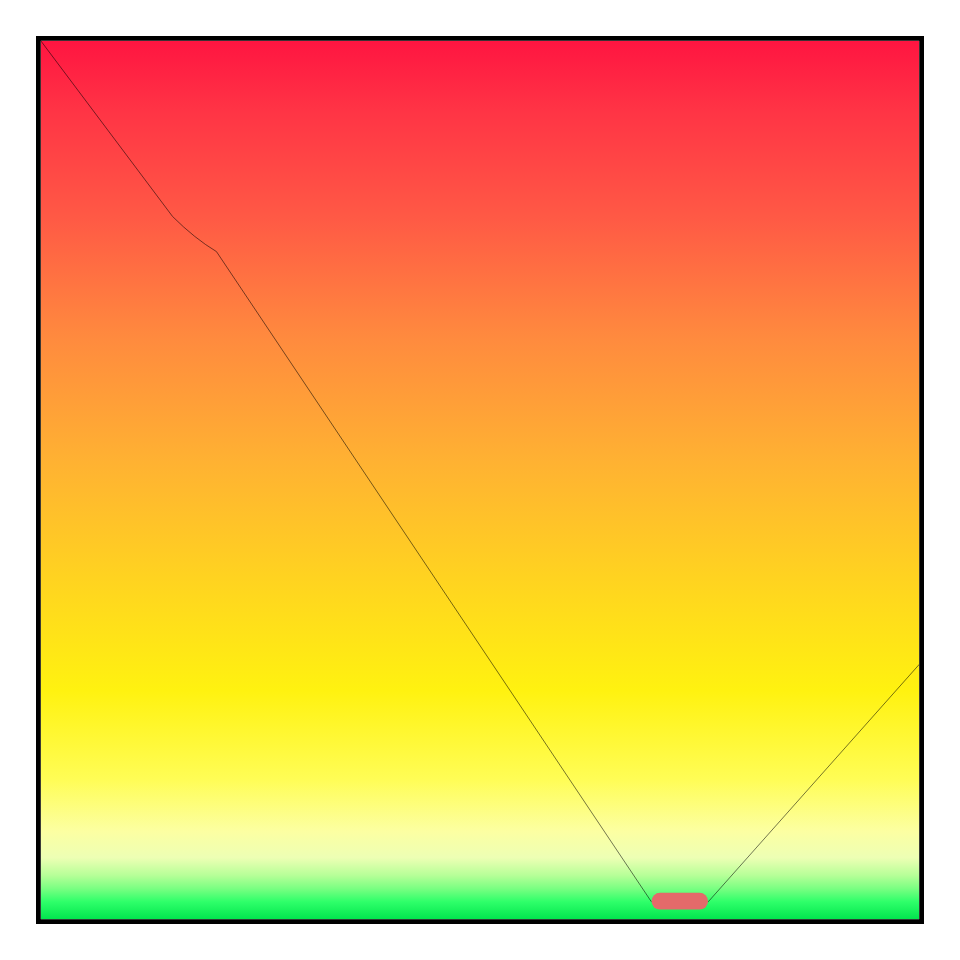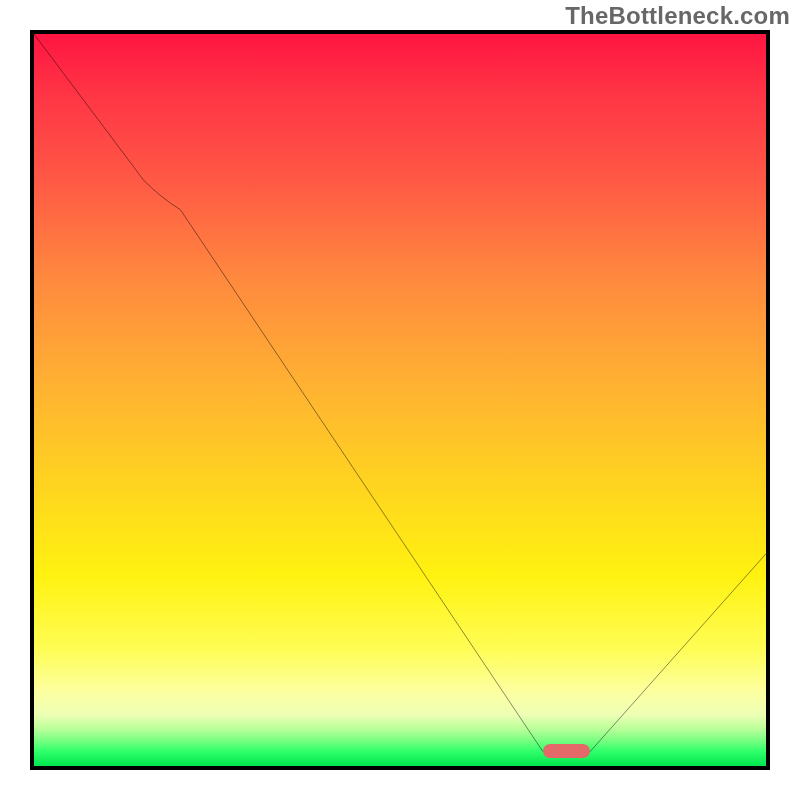--- a/index.html
+++ b/index.html
@@ -69,21 +69,20 @@
     height: 14px;
     border-radius: 7px;
     background: #e46a6a;
   }
 </style>
 </head>
 <body>
 
 <div class="wrap">
 
-  <div class="watermark">TheBottleneck.com</div>
 
   <div class="plot">
     <div class="gradient"></div>
 
     <svg class="curve" viewBox="0 0 100 100" preserveAspectRatio="none">
       <path fill="none" stroke="#000" stroke-width="0.45" stroke-linecap="round" stroke-linejoin="round" vector-effect="non-scaling-stroke" d="M 0 0 L 15 20 Q 17.5 22.5 20 24 L 69.5 98 L 76 98 L 100 71"></path>
     </svg>
 
     <div class="minpill" style="left: 508.74px; width: 47.58px; top: 710.36px;"></div>
   </div>

